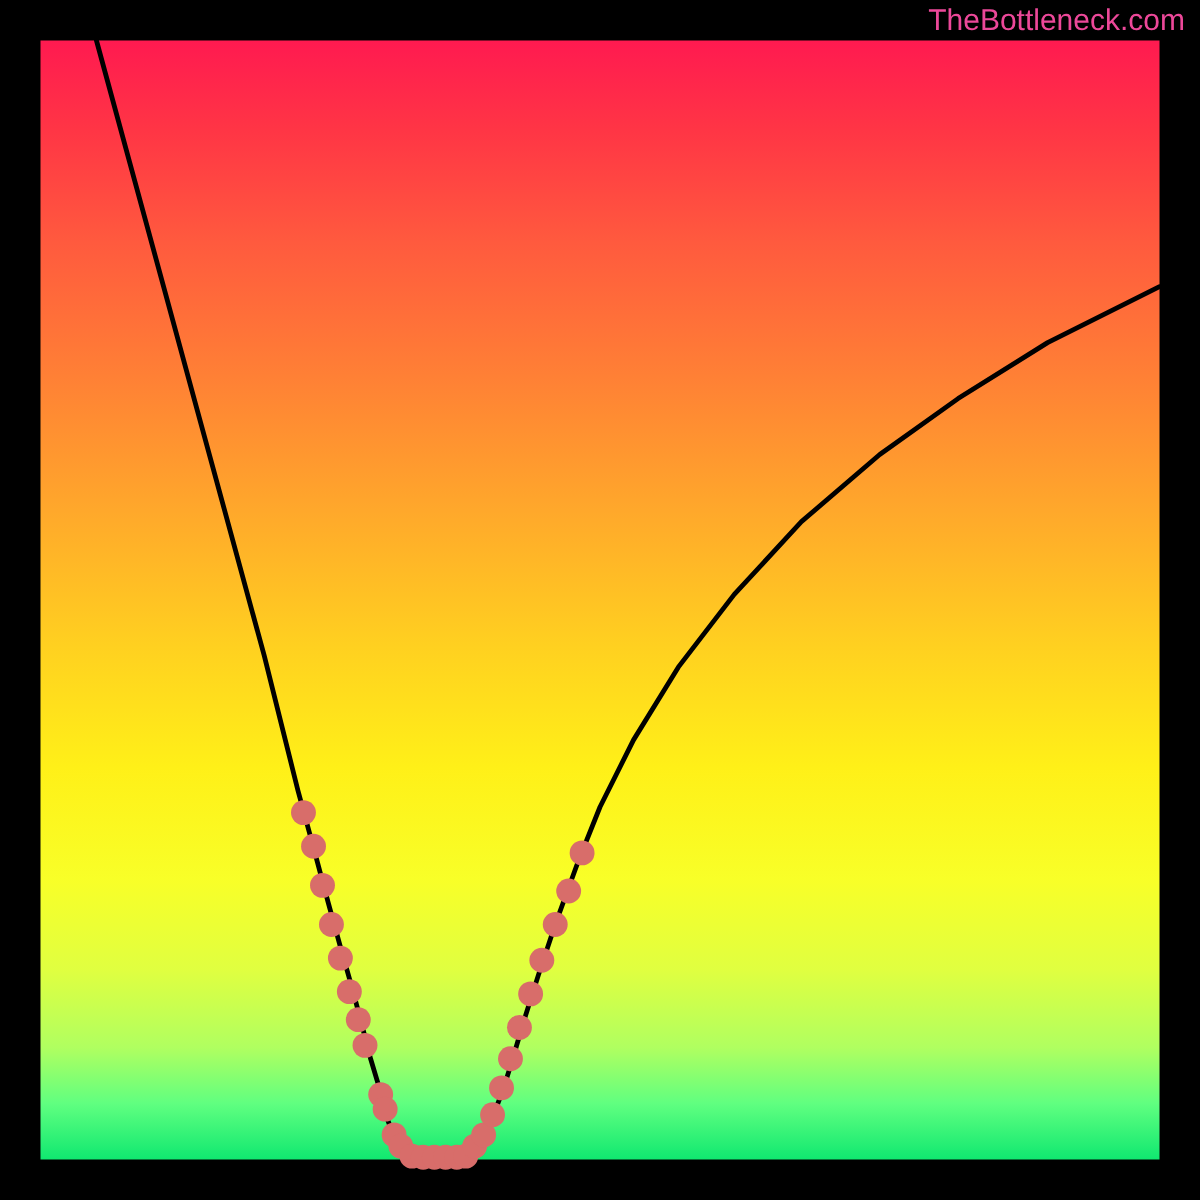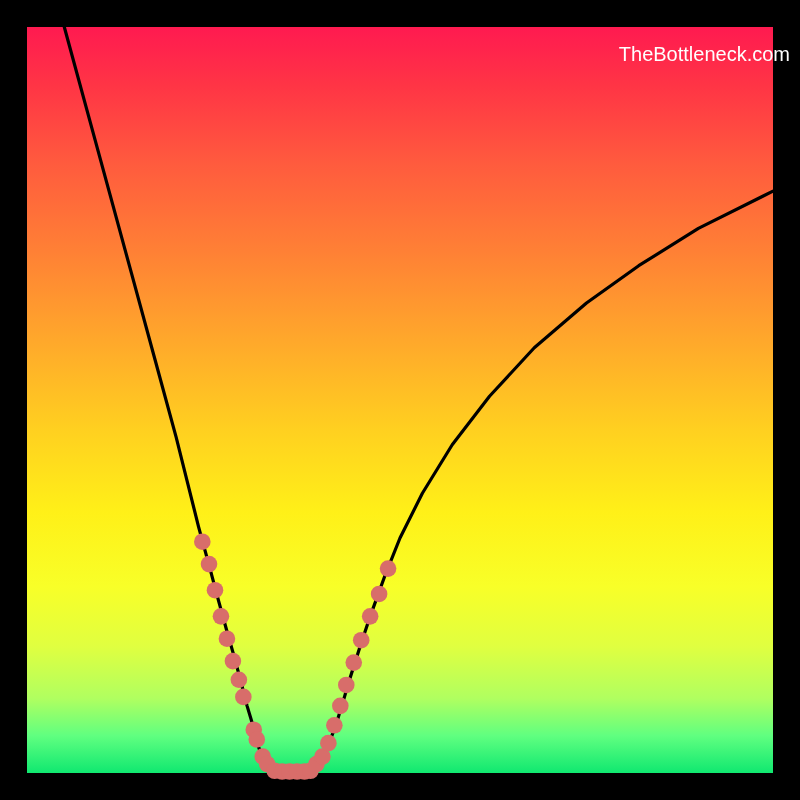--- a/index.html
+++ b/index.html
@@ -33,24 +33,23 @@
         #60ff80 95%,
         #10e870 100%
       );
     }
     .watermark {
       position: absolute;
       top: 3px;
       right: 10px;
       font-family: Arial, sans-serif;
       font-size: 20px;
-      color: #ffffff;
+      color: #ec4899;
       font-weight: 500;
       letter-spacing: 0px;
-      margin-top: 40px;
     }
     svg.curves {
       position: absolute;
       left: 0;
       top: 0;
       pointer-events: none;
     }
   </style>
 </head>
 <body>

